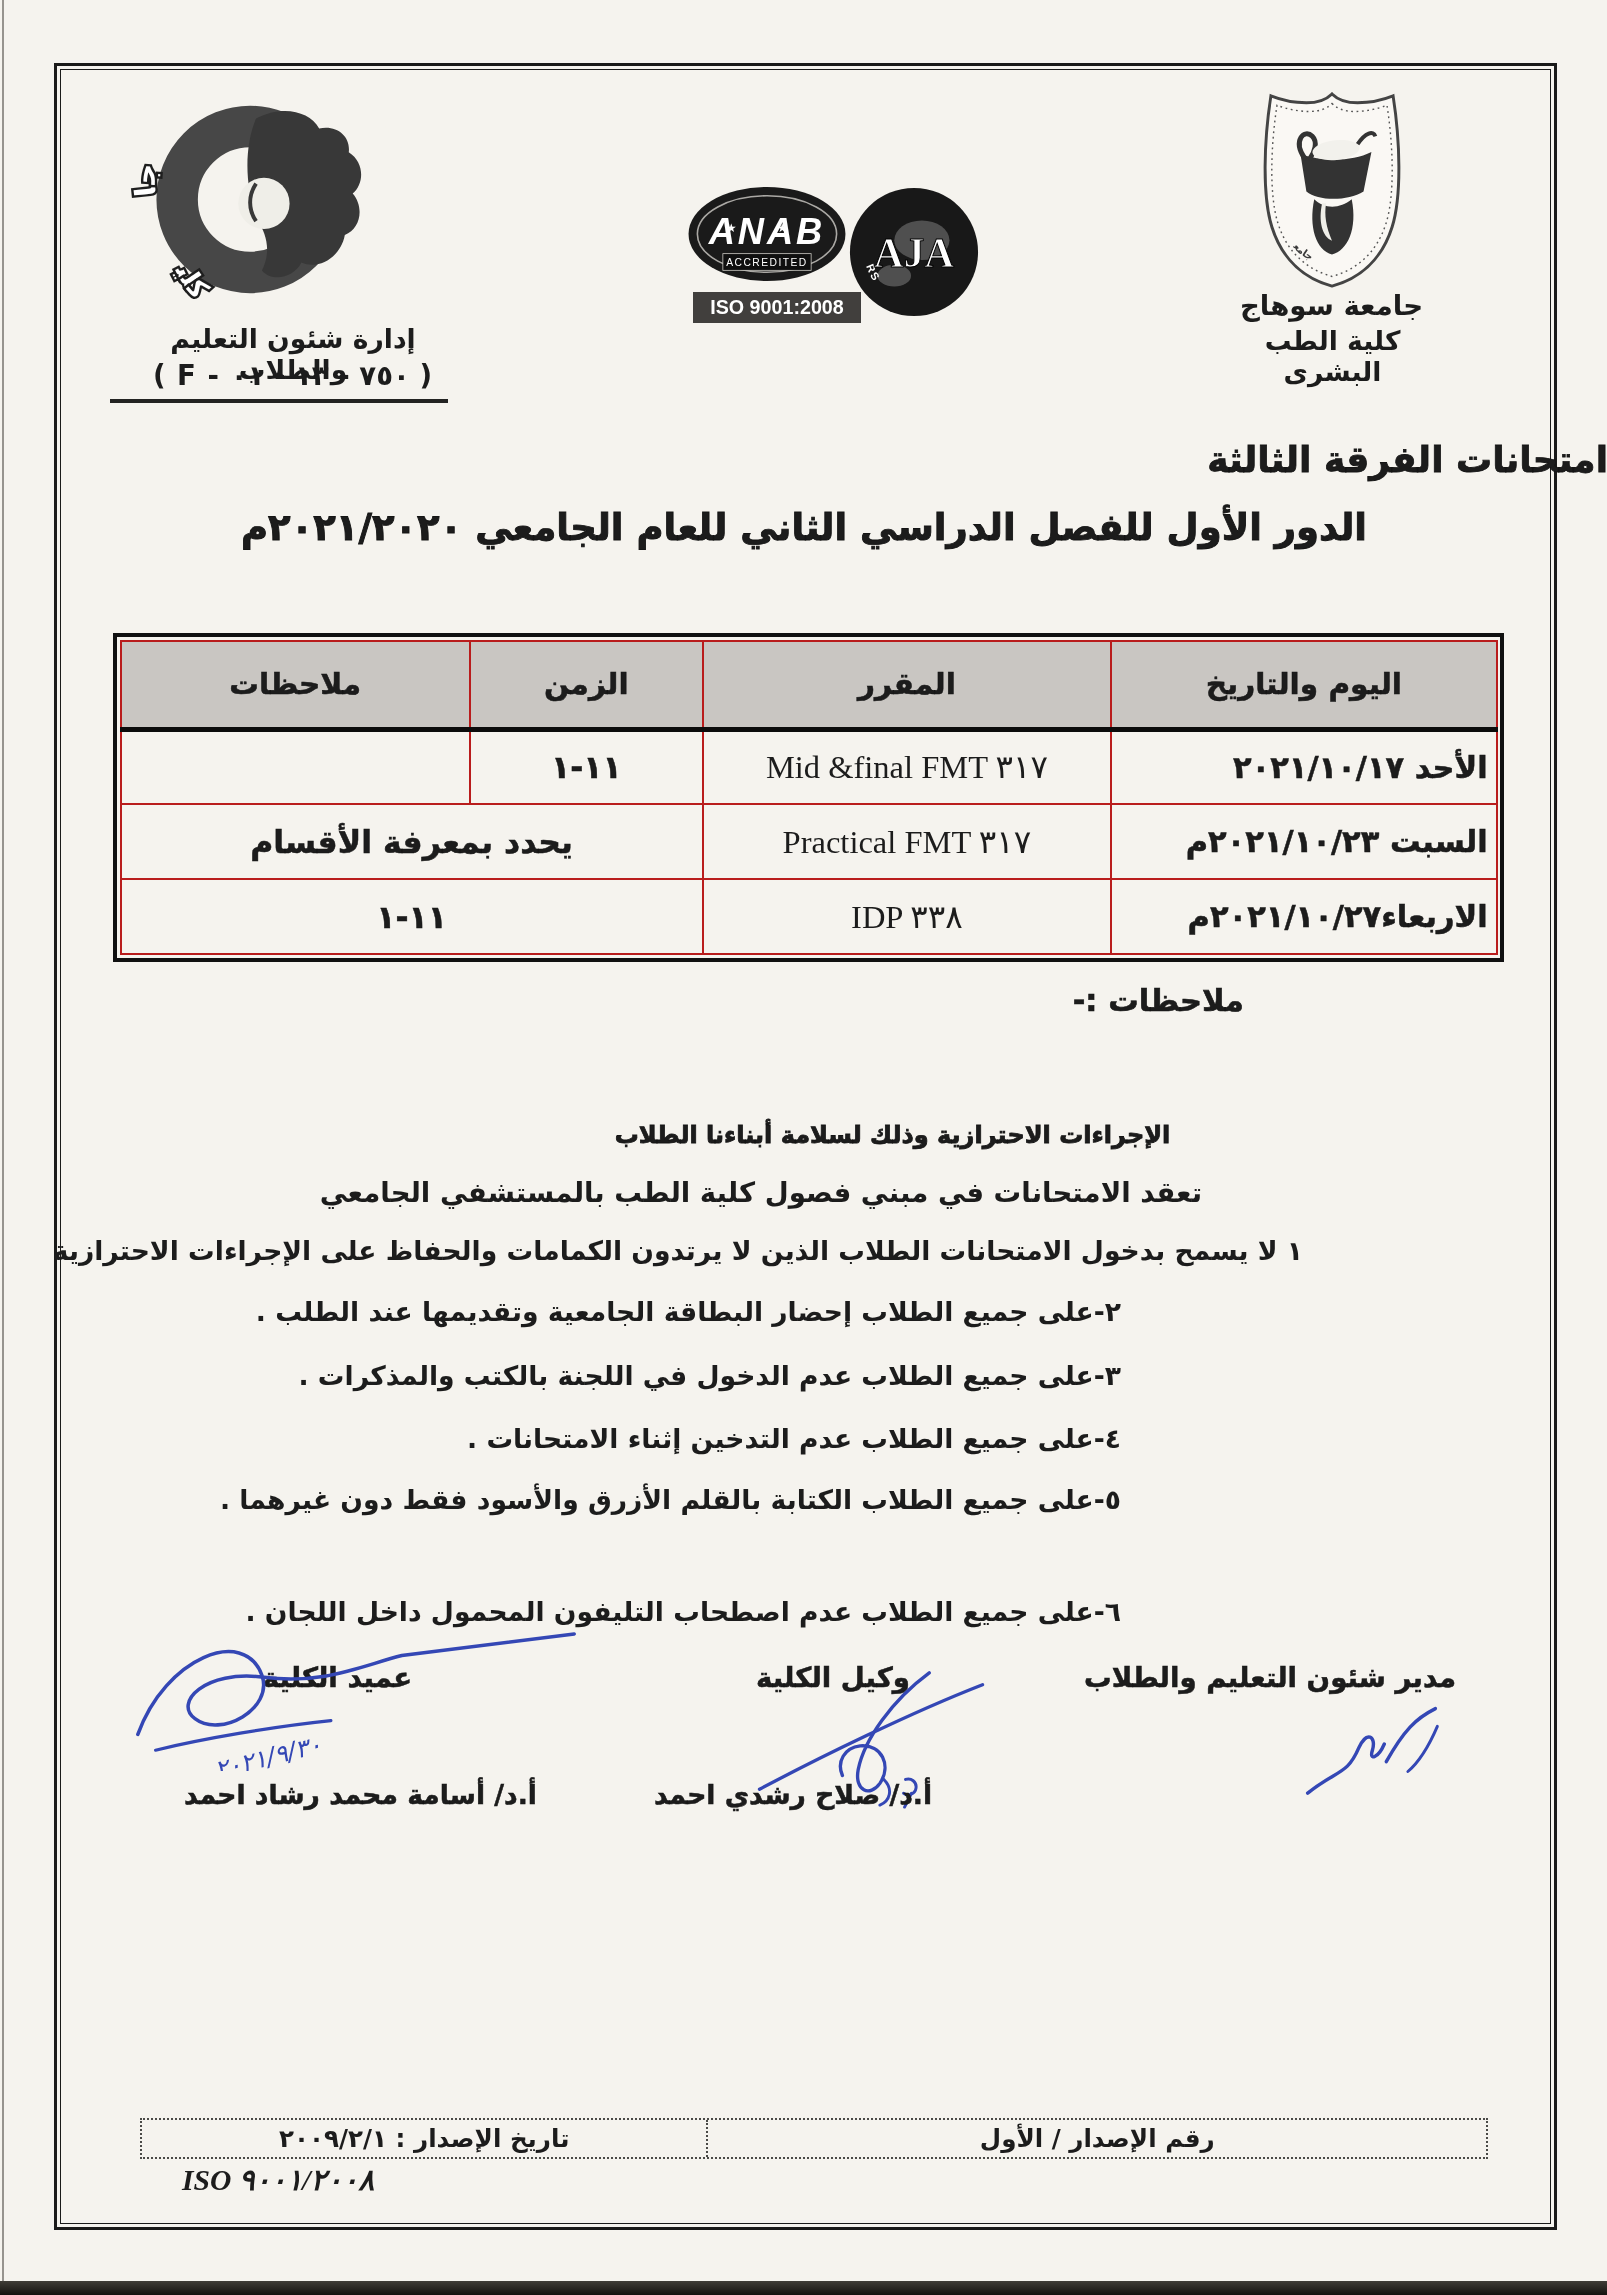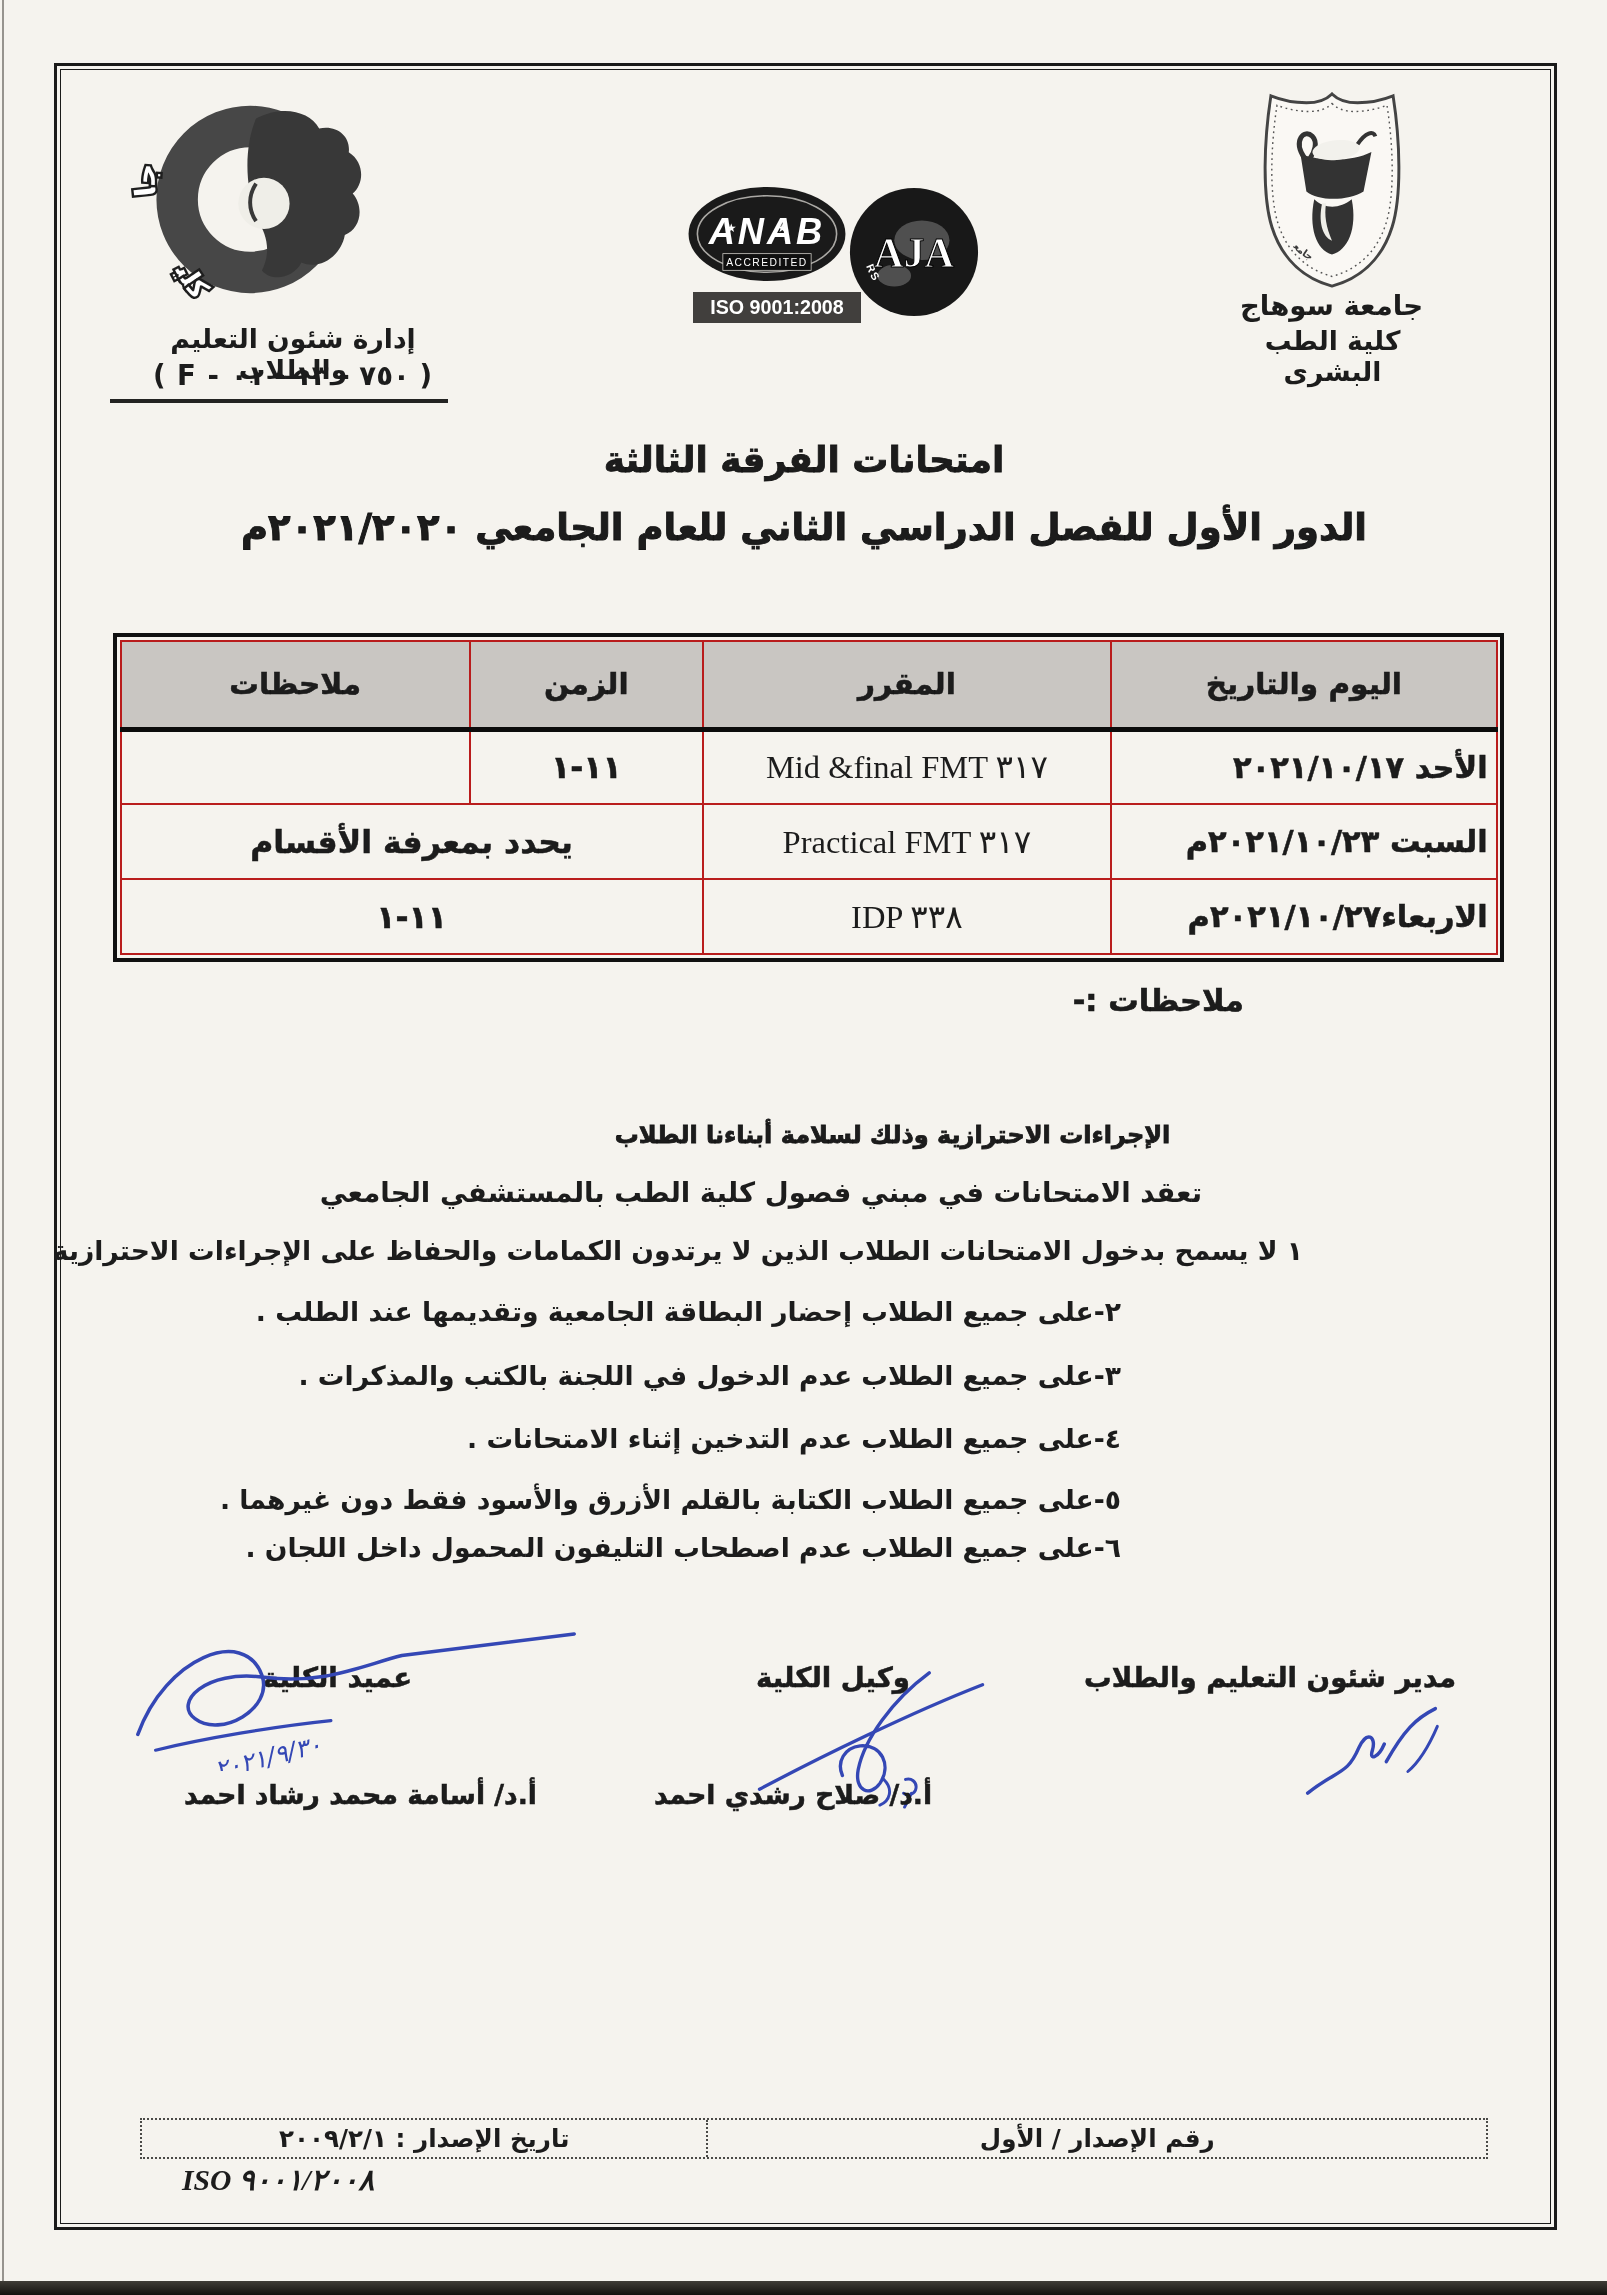--- a/index.html
+++ b/index.html
@@ -19,21 +19,21 @@
   .dept-label{left:118px;top:323px;width:350px;text-align:center;font-weight:bold;font-size:26.6px;}
   .form-code{left:118px;top:359px;width:350px;text-align:center;font-weight:bold;font-size:27.6px;
              direction:ltr;letter-spacing:1px;}
   .header-rule{left:110px;top:399px;width:338px;height:3.9px;background:#232322;}
   .iso-badge{left:693px;top:292px;width:168px;height:30.5px;background:#413f3d;color:#fff;
              font-family:"Liberation Sans",sans-serif;font-weight:bold;font-size:19.7px;
              text-align:center;line-height:30.5px;direction:ltr;}
   .univ-name{left:1233px;top:289px;width:197px;text-align:center;font-weight:bold;font-size:27.6px;}
   .fac-name{left:1219px;top:325px;width:227px;text-align:center;font-weight:bold;font-size:26.6px;}
   
-  .title1{left:0;top:439px;width:100%;text-align:center;font-weight:bold;font-size:36px;
+  .title1{left:0;top:439px;width:100%;font-weight:bold;font-size:36px;
           -webkit-text-stroke:0.8px #141414;}
   .title2{left:0;top:506px;width:100%;text-align:center;font-weight:bold;font-size:37px;
           -webkit-text-stroke:0.9px #141414;}
   
   .tbl-wrap{left:113px;top:633px;width:1391px;border:4.4px solid #101010;padding:2.5px;box-sizing:border-box;}
   table{border-collapse:collapse;width:100%;table-layout:fixed;border:1.6px solid #141414;}
   th,td{border:2px solid #b91c1c;overflow:hidden;}
   thead th{background:#c9c6c2;height:83px;font-size:29.6px;font-weight:bold;
            border-bottom:5.9px solid #0b0b0b;-webkit-text-stroke:0.5px #141414;}
   tbody tr{height:75px;}
@@ -49,21 +49,21 @@
          white-space:nowrap;-webkit-text-stroke:0.8px #141414;}
   .warn2{left:197px;top:1109px;width:1391px;text-align:center;font-weight:bold;font-size:24px;
          white-space:nowrap;margin-top:12px;-webkit-text-stroke:0.8px #141414;}
   .venue{right:406px;top:1176px;font-size:27.6px;font-weight:700;white-space:nowrap;}
   .nitem{font-size:26.6px;font-weight:700;white-space:nowrap;}
   .n1{right:305px;top:1235px;}
   .n2{right:487px;top:1296px;}
   .n3{right:487px;top:1360px;}
   .n4{right:487px;top:1423px;}
   .n5{right:487px;top:1484px;}
-  .n6{right:487px;top:1532px;}
+  .n6{right:487px;top:1596px;}
   
   .sig-title{font-weight:bold;font-size:27.6px;text-align:center;-webkit-text-stroke:0.5px #141414;white-space:nowrap;}
   .sig-name{font-weight:bold;font-size:26.6px;text-align:center;-webkit-text-stroke:0.5px #141414;white-space:nowrap;}
   .st-director{left:1111px;top:1661px;width:345px;}
   .st-vice{left:747px;top:1661px;width:172px;}
   .st-dean{left:284px;top:1661px;width:128px;}
   .sn-vice{left:645px;top:1779px;width:296px;}
   .sn-dean{left:156px;top:1779px;width:409px;}
   .sv-director{left:1290px;top:1675px;}
   .sv-vice{left:724px;top:1663px;}

